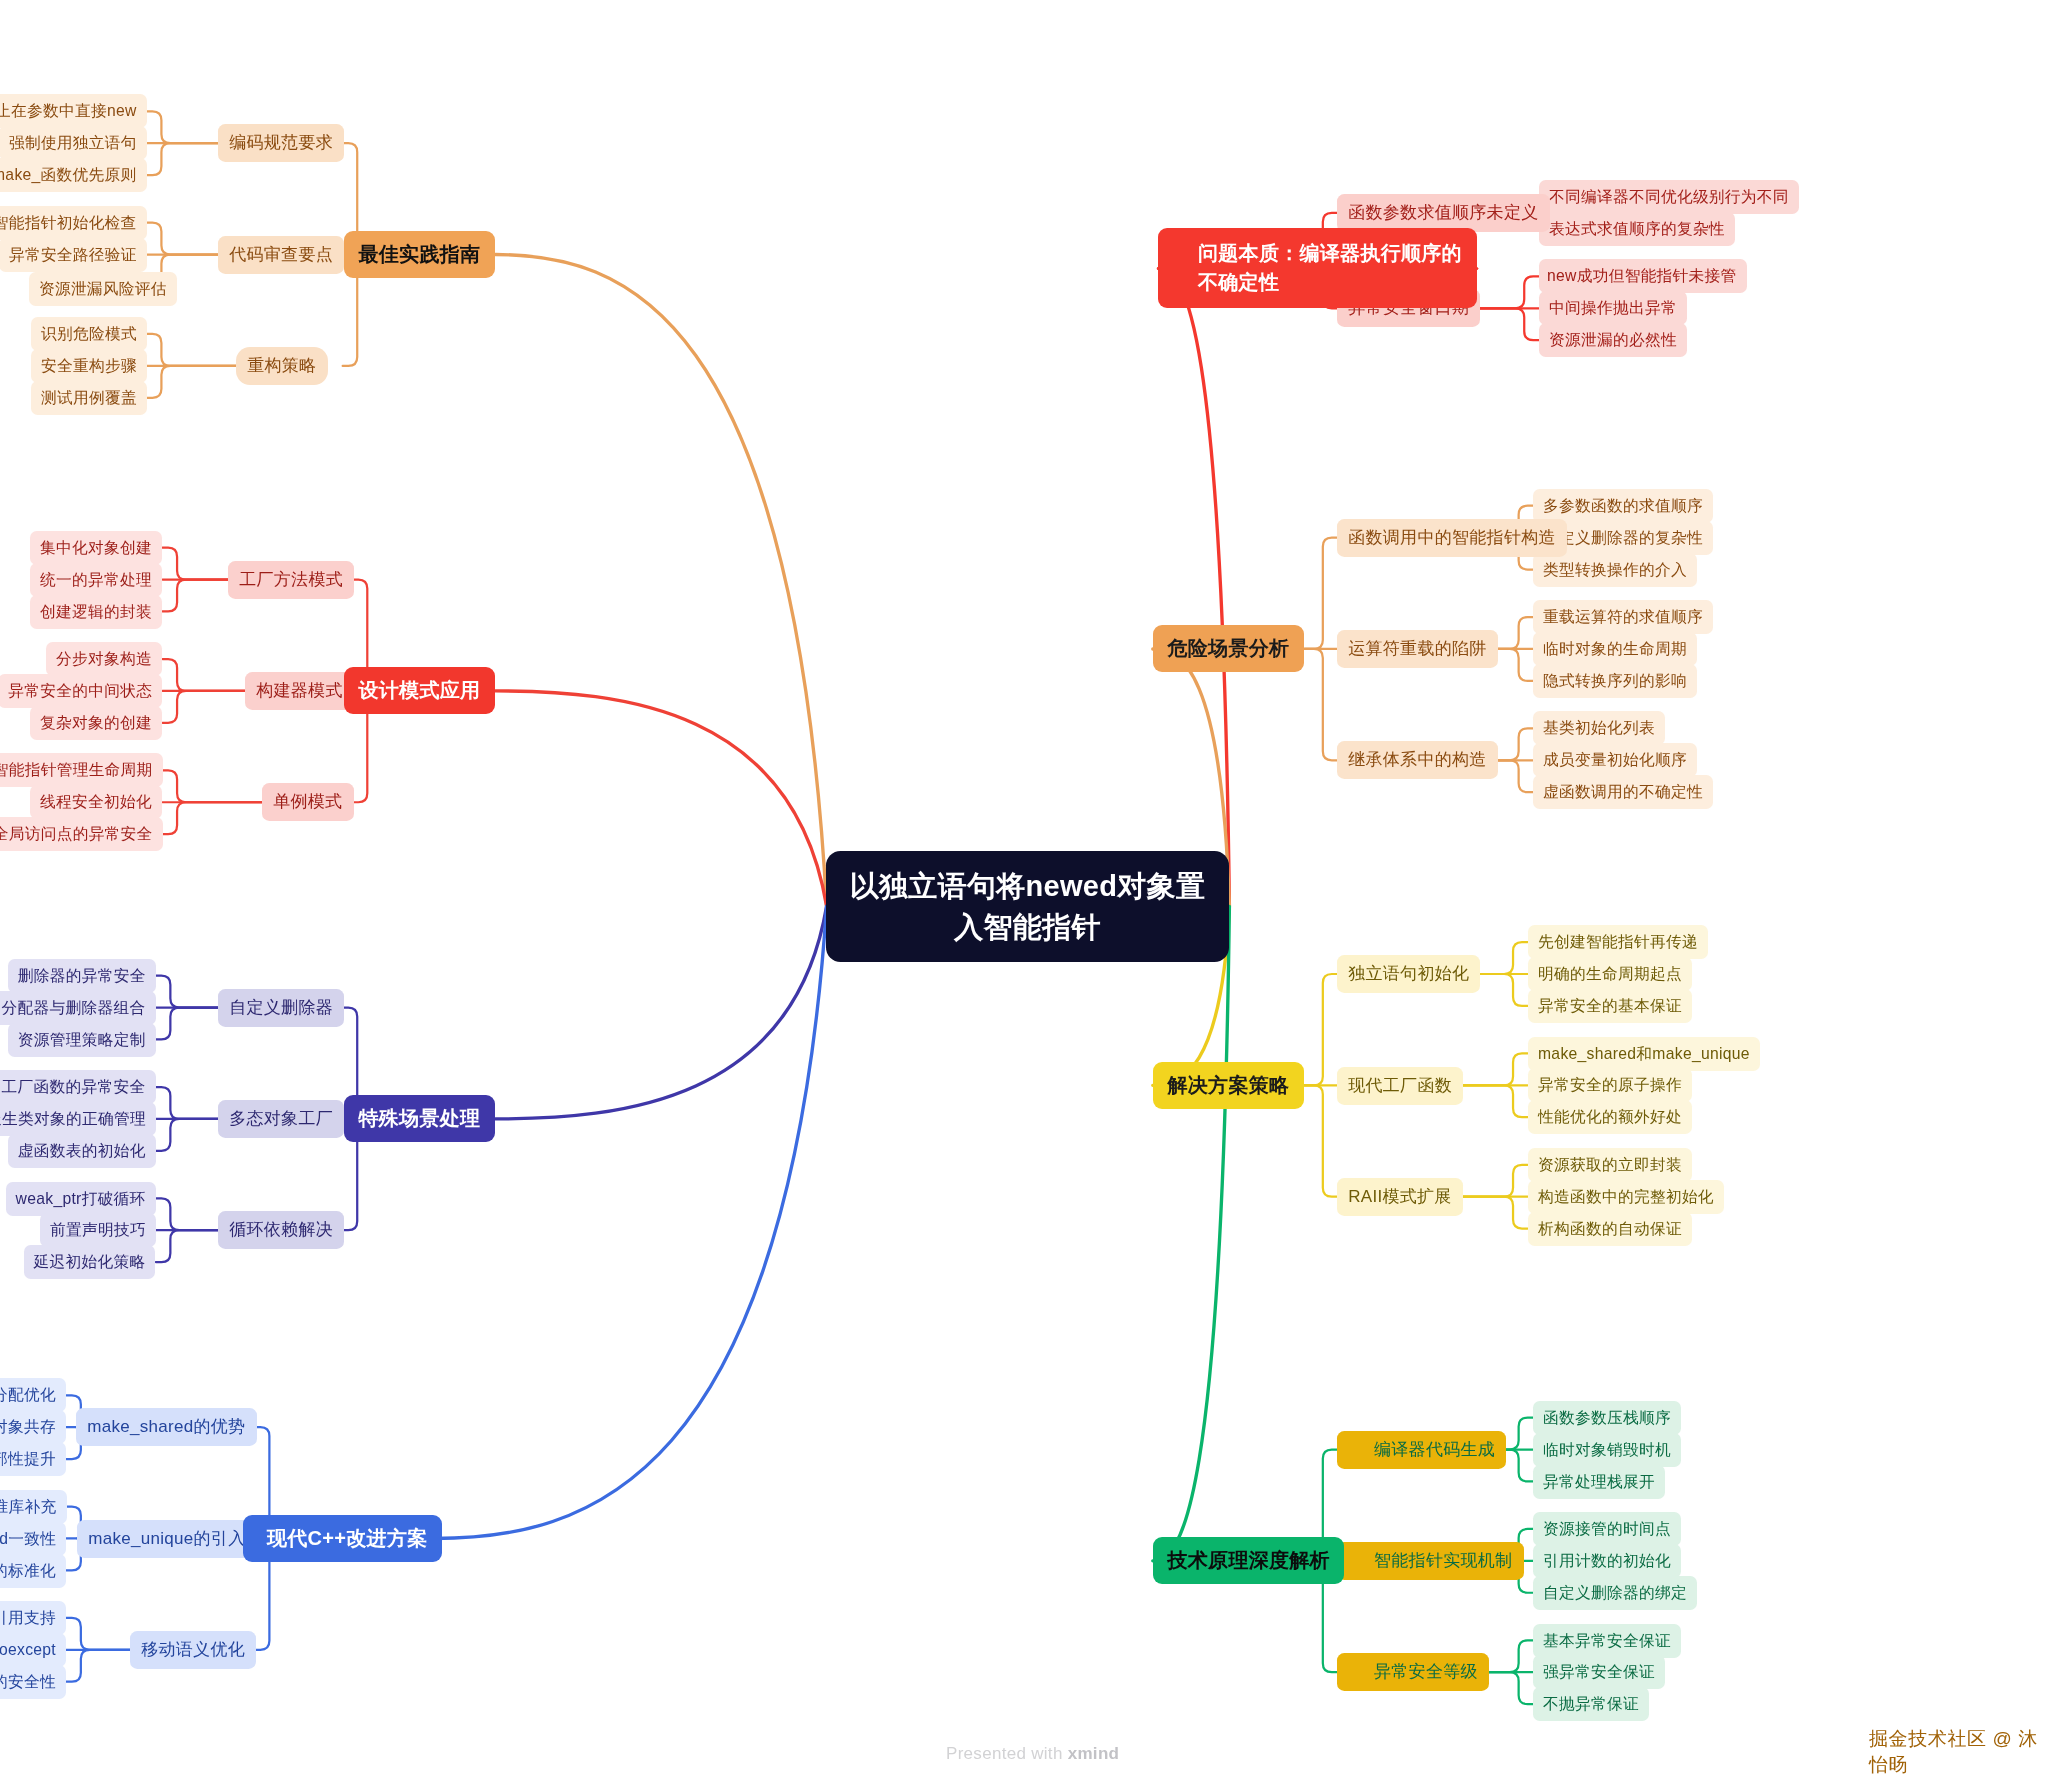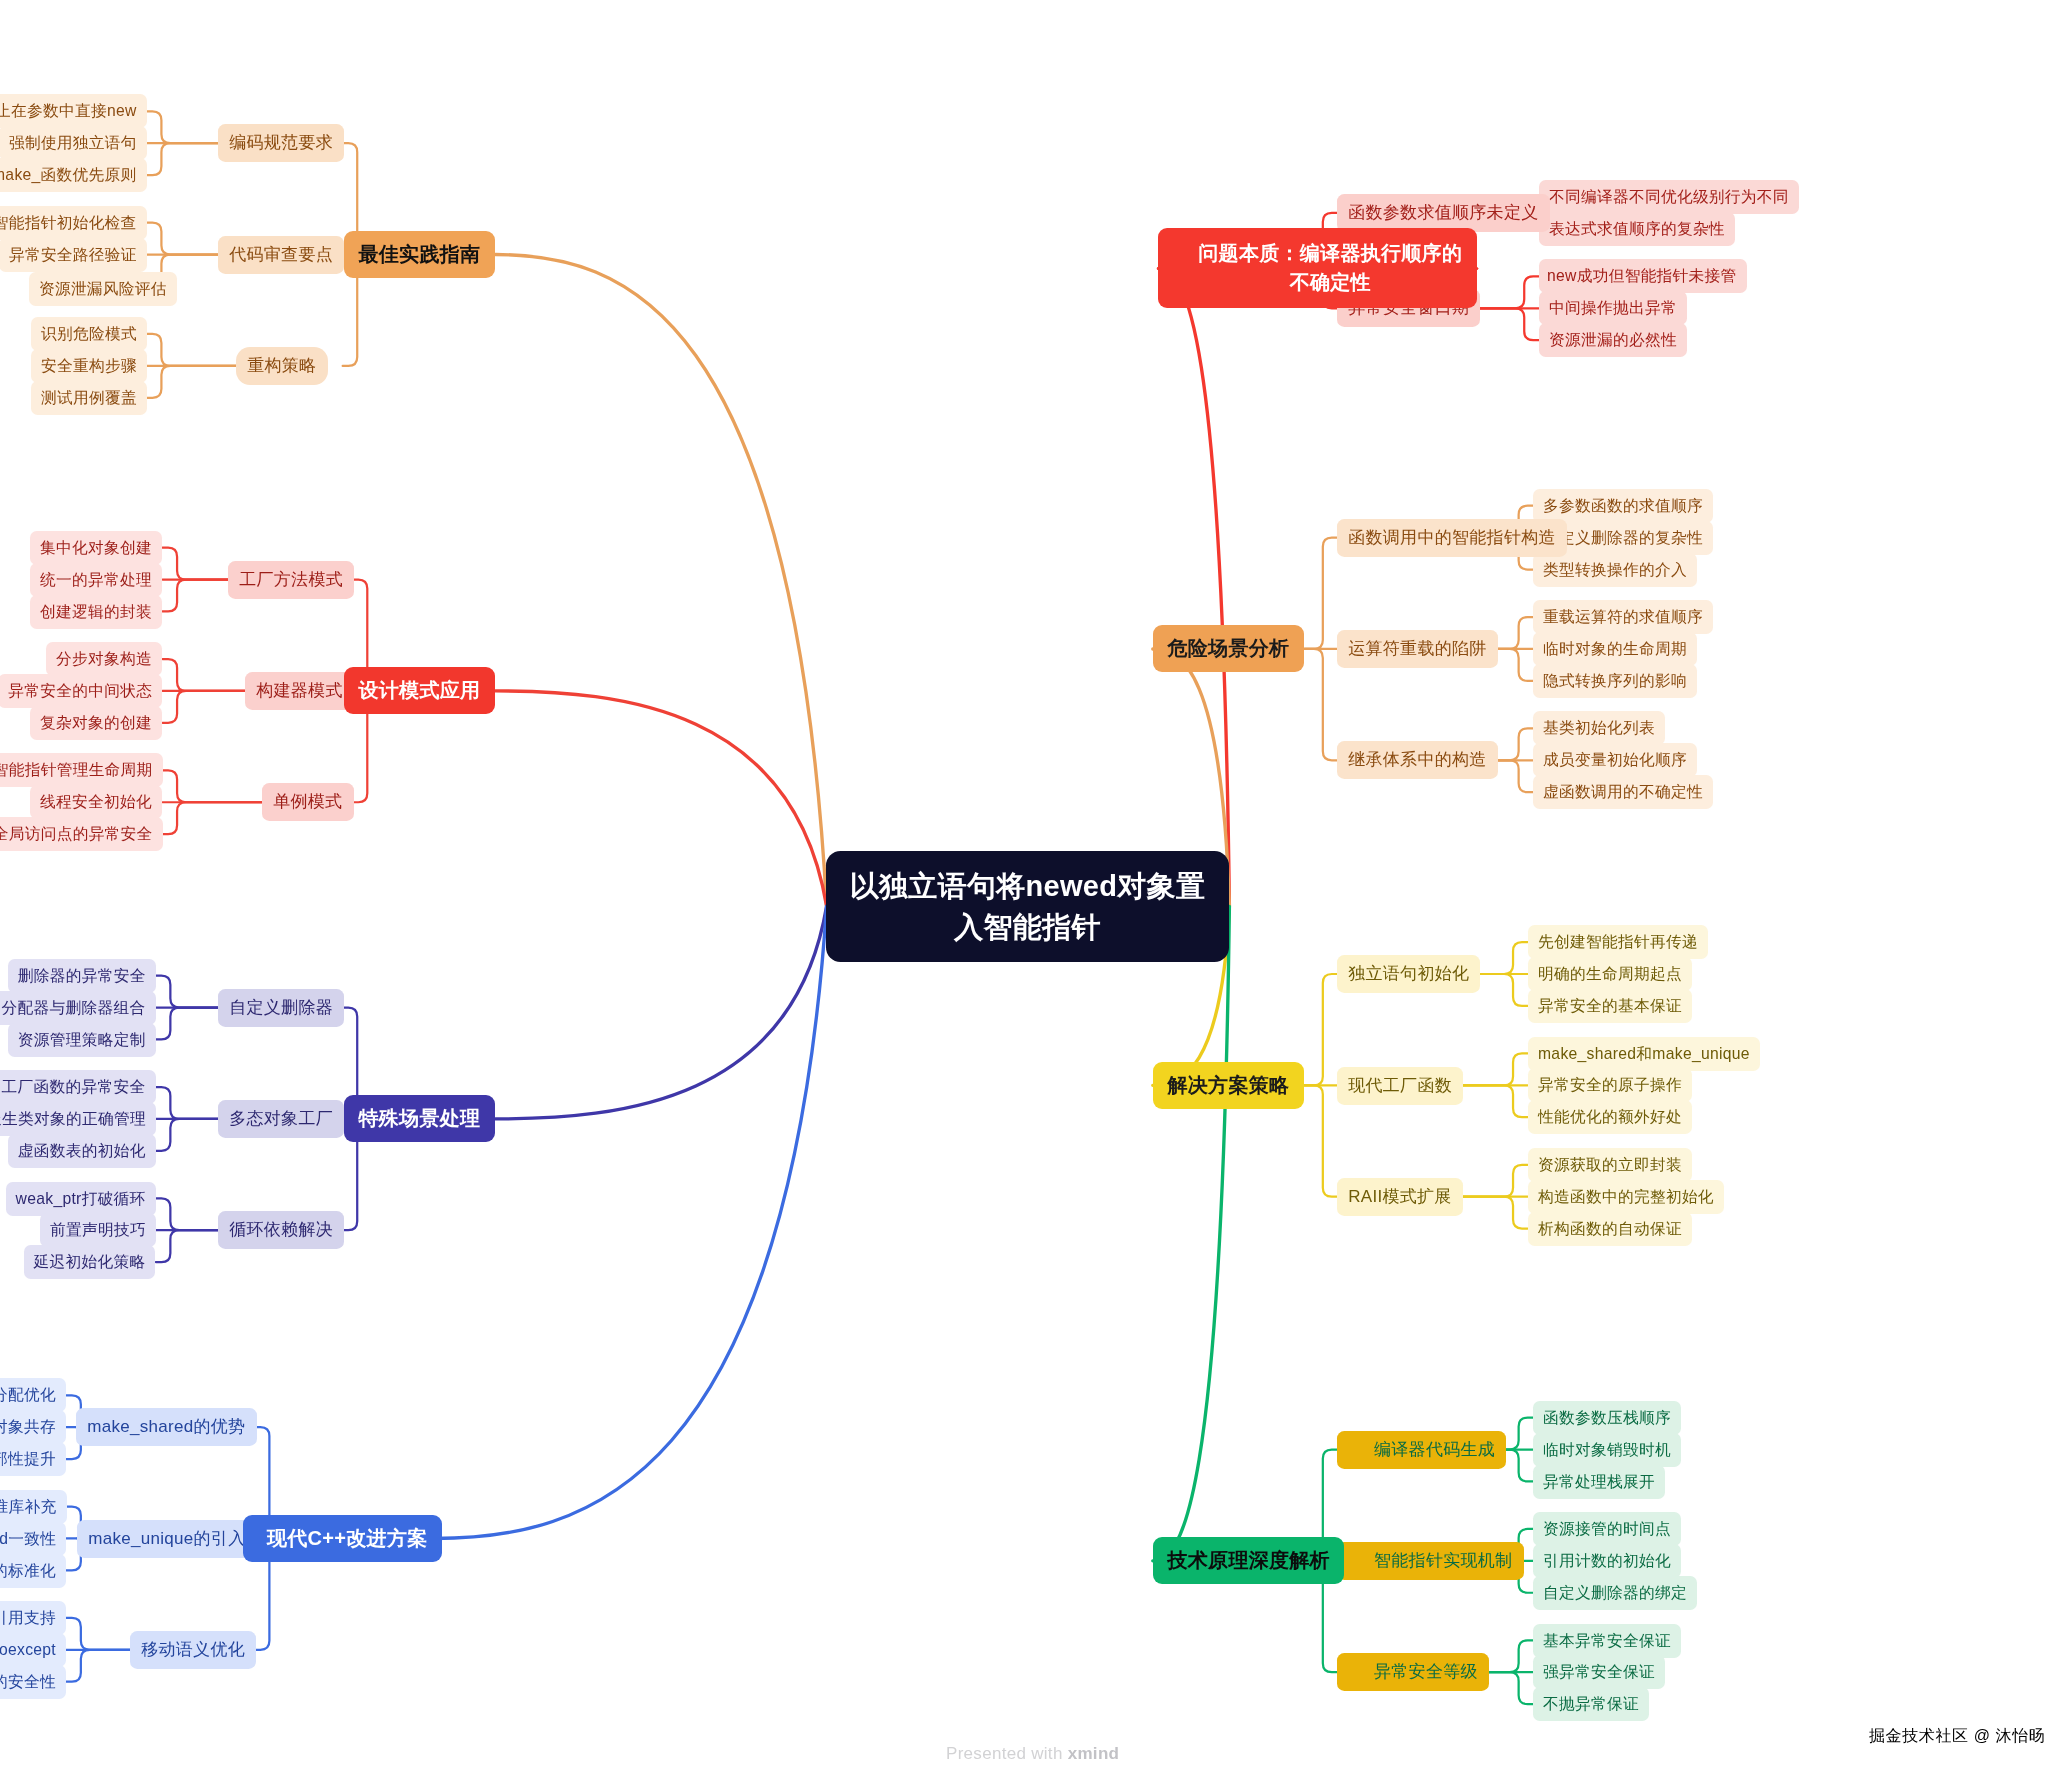--- a/index.html
+++ b/index.html
@@ -85,30 +85,30 @@
 
   .c-yellow .l1,.c-yellow.l1{background:#f2d41f;color:#1b1b1b;}
   .c-yellow .l2,.c-yellow.l2{background:#fdf3cc;color:#6e5b07;}
   .c-yellow .l3,.c-yellow.l3{background:#fdf6dc;color:#6e5b07;}
 
   .c-green .l1,.c-green.l1{background:#0ab46b;color:#0c0c0c;}
   .c-green .l2,.c-green.l2{background:#eab308;color:#0a6b43;padding-left:37px;}
   .c-green .l3,.c-green.l3{background:#ddf2e6;color:#0a6b43;}
 
   
-  .wrap2{white-space:normal;text-align:center;justify-content:flex-start;line-height:1.45;padding-left:40px;}
+  .wrap2{white-space:normal;text-align:left;justify-content:flex-start;line-height:1.45;padding-left:40px;}
 
   .footer-xmind{
     position:absolute;left:946px;top:1744px;
     font-size:17px;color:#d2d2d4;letter-spacing:0.3px;
   }
   .footer-xmind b{color:#c2c2c6;}
   .footer-credit{
     position:absolute;left:1869px;top:1726px;
-    font-size:16px;color:#000000;letter-spacing:0.6px;
+    font-size:19px;color:#a16207;letter-spacing:0.6px;
   }
 </style>
 </head>
 <body>
 
 <div id="stage">
   <svg class="links" id="links" viewBox="0 0 3674 3196" width="2056" height="1788">
       <path d="M 389 256
              L 304 256
              Q 288 256 288 240

